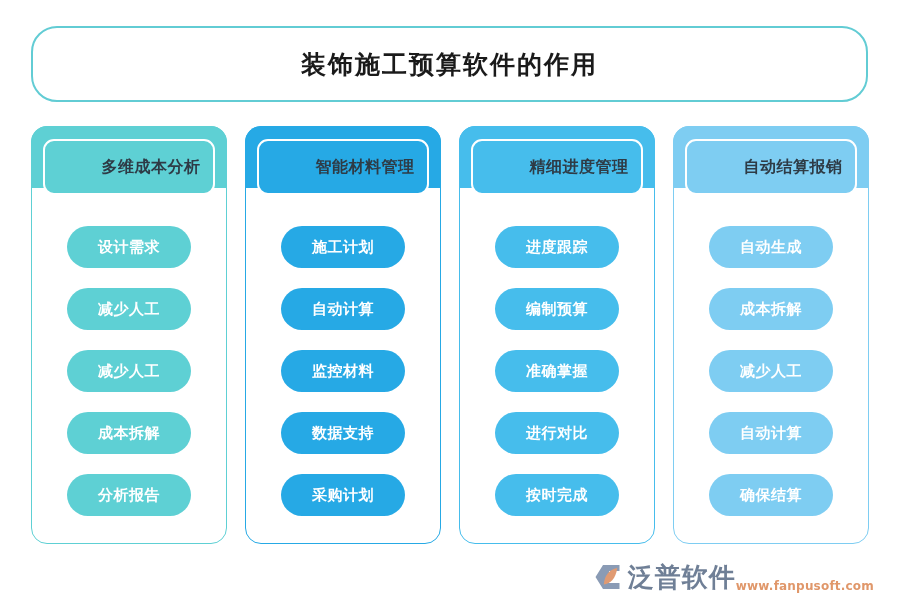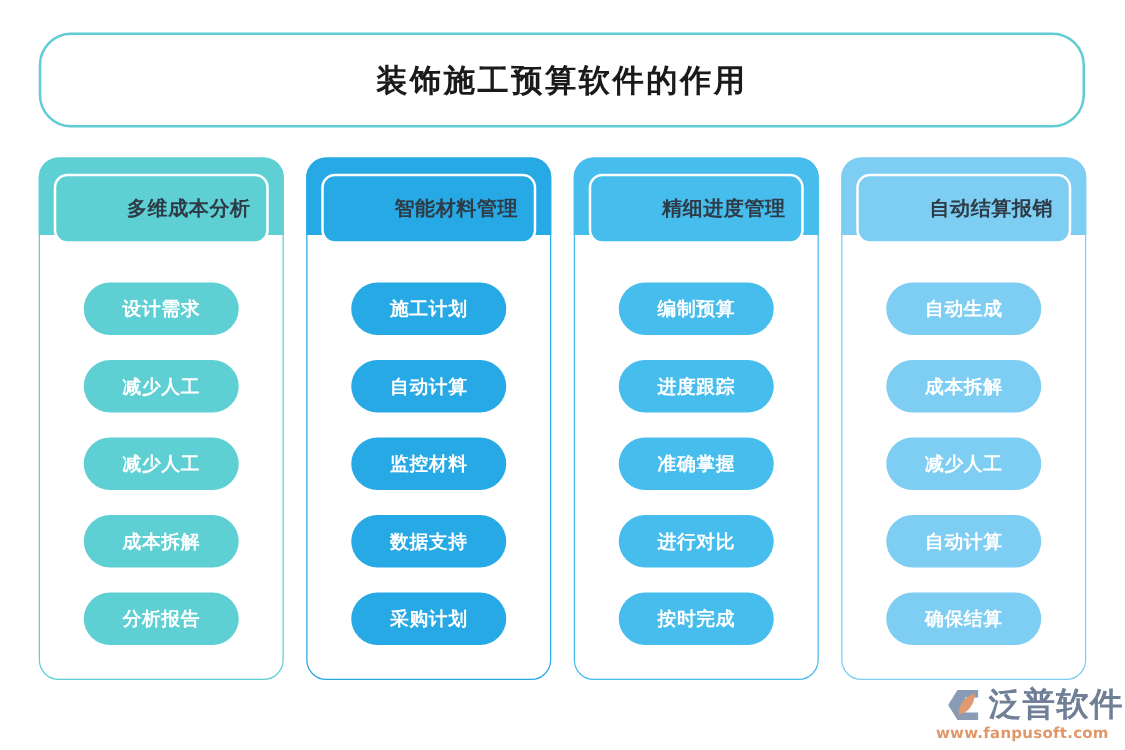--- a/index.html
+++ b/index.html
@@ -142,24 +142,24 @@
     font-weight: bold;
     color: #ffffff;
     letter-spacing: 0.5px;
     white-space: nowrap;
     line-height: 1;
   }
 
   
   .logo {
     position: absolute;
-    right: 1px;
+    right: 14px;
     bottom: 8px;
     display: flex;
-    flex-direction: column;
+    flex-direction: row;
     align-items: flex-end;
   }
   .logo-row {
     display: flex;
     align-items: center;
     gap: 4px;
   }
   .logo-mark {
     width: 30px;
     height: 30px;
@@ -244,24 +244,24 @@
     </div>
 
     <div class="column" style="--accent:#46bdec">
       <div class="col-cap"></div>
       <div class="col-outline"></div>
       <div class="col-header">
         <span class="col-header-text">精细进度管理</span>
       </div>
       <div class="col-items">
         <div class="pill">
+          <span class="pill-text">进度跟踪</span>
+        </div>
+        <div class="pill">
           <span class="pill-text">编制预算</span>
-        </div>
-        <div class="pill">
-          <span class="pill-text">进度跟踪</span>
         </div>
         <div class="pill">
           <span class="pill-text">准确掌握</span>
         </div>
         <div class="pill">
           <span class="pill-text">进行对比</span>
         </div>
         <div class="pill">
           <span class="pill-text">按时完成</span>
         </div>

